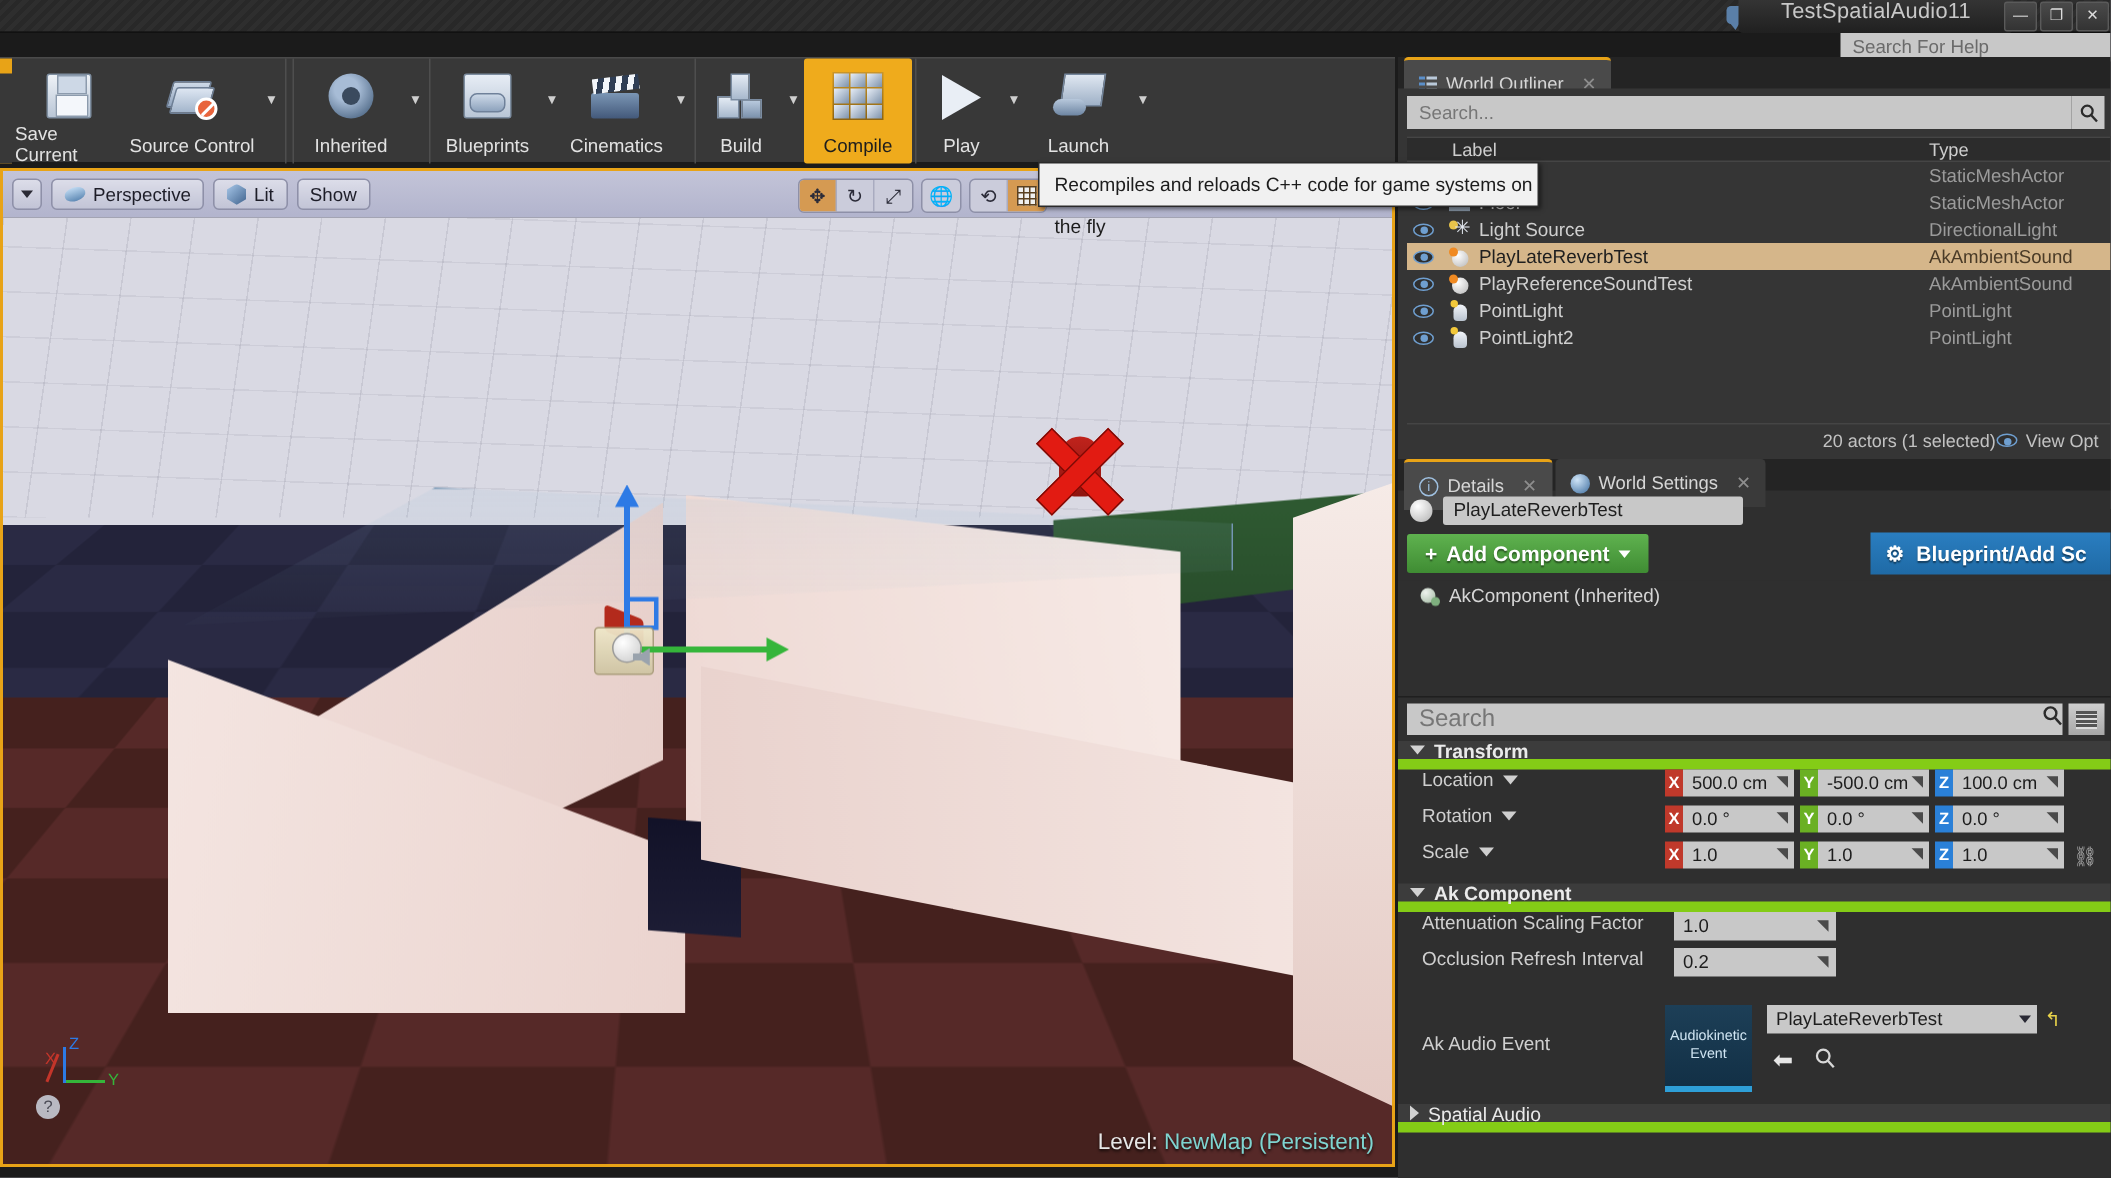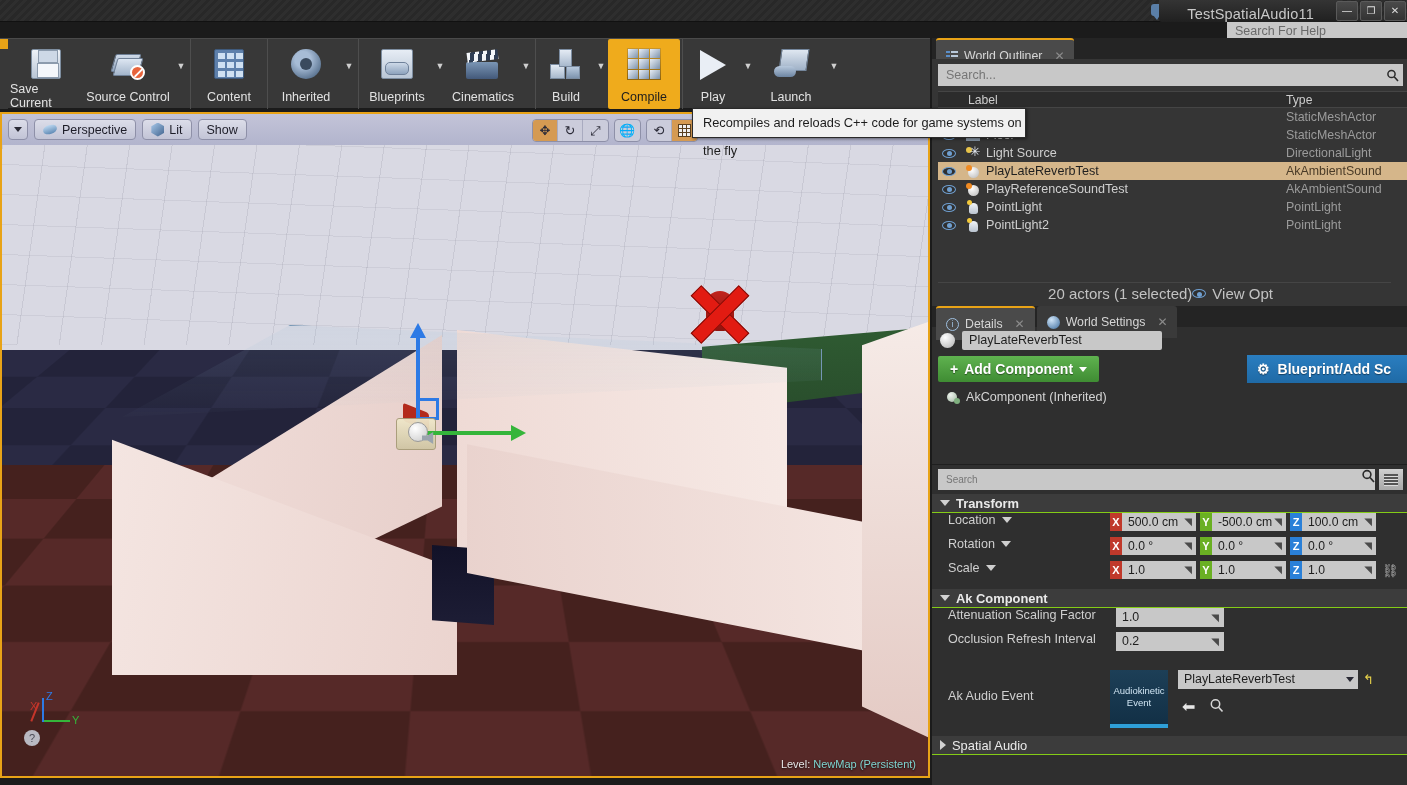--- a/index.html
+++ b/index.html
@@ -12,21 +12,21 @@
   #app { position: relative; width: 1407px; height: 785px; }
 
   
   .titlebar {
     position: absolute; left: 0; top: 0; width: 1407px; height: 22px;
     background: repeating-linear-gradient(-45deg, #2e2e2e 0 3px, #282828 3px 6px);
     border-bottom: 1px solid #111;
   }
   .title-tab {
     position: absolute; right: 65px; top: 0; height: 22px;
-    display: flex; align-items: flex-end; gap: 7px; padding: 0 28px;
+    display: flex; align-items: flex-start; gap: 7px; padding: 0 28px;
     background: linear-gradient(#343434, #202020);
     border-radius: 0 0 3px 3px;
   }
   .title-text { color: #c8c8c8; font-size: 14.5px; letter-spacing: .2px; }
   .title-icons { position: absolute; right: 220px; top: 2px; display: flex; gap: 7px; align-items: center; }
   .chat-bubble {
     width: 15px; height: 12px; background: #5a7fa8; border-radius: 3px; position: relative;
   }
   .chat-bubble::after {
     content:''; position:absolute; left: 2px; bottom: -4px;
@@ -277,21 +277,21 @@
   .axisw { position:absolute; left:22px; bottom:30px; width:70px; height:60px; }
   .ax-z { position:absolute; left:18px; top:12px; width:2px; height:24px; background:#2d7ae5; }
   .ax-zl { position:absolute; left:22px; top:4px; color:#2d7ae5; font-size:11px; }
   .ax-y { position:absolute; left:20px; top:34px; width:26px; height:2px; background:#35b53a; }
   .ax-yl { position:absolute; left:48px; top:28px; color:#35b53a; font-size:11px; }
   .ax-x { position:absolute; left:10px; top:16px; width:2px; height:20px; background:#c4352a; transform:rotate(22deg); }
   .ax-xl { position:absolute; left:6px; top:14px; color:#c4352a; font-size:11px; }
   .ax-q { position:absolute; left:0px; top:44px; width:16px; height:16px; border-radius:50%;
     background:#b9b9c2; color:#4a4a55; font-size:11px; text-align:center; line-height:16px; }
 
-  .vp-level { position:absolute; right:12px; bottom:6px; font-size:11px; color:#e6e6e6;
+  .vp-level { position:absolute; right:12px; bottom:6px; font-size:15px; color:#e6e6e6;
     text-shadow:0 1px 2px rgba(0,0,0,.8); }
   .vp-level b { color:#7fd4d0; font-weight:normal; }
 
   
   .rightcol { position:absolute; left:932px; top:38px; width:475px; height:747px; background:#2a2a2a; }
 
   .panel-tabstrip { display:flex; height:21px; background:#242424; padding-left:4px; }
   .ptab { display:flex; align-items:center; gap:6px; padding:16px 10px; height:21px;
     background:#3a3a3a; color:#d6d6d6; font-size:12.3px; border-radius:3px 3px 0 0; margin-right:2px; }
   .ptab.active { background:#4a4a4a; border-top:2px solid #e8a317; }
@@ -322,22 +322,22 @@
   .o-rows { margin-left:6px; }
   .o-row { display:flex; align-items:center; height:18px; font-size:12.6px; color:#cfcfcf; }
   .o-row.sel { background:#d5b68a; color:#1f1f1f; }
   .o-eye { width:22px; display:flex; justify-content:center; }
   .eye { width:14px;height:9px;border-radius:50%/50%;border:1.6px solid #6f9fd0;position:relative;background:#2f2f2f;}
   .eye::after{content:'';position:absolute;left:4px;top:1.5px;width:5px;height:5px;border-radius:50%;background:#6f9fd0;}
   .o-ico { width:26px; display:flex; justify-content:center; }
   .o-name { width:300px; }
   .o-type { color:#9b9b9b; font-size:12.4px; }
   .o-row.sel .o-type { color:#4a3b27; }
-  .o-foot { position:absolute; left:6px; right:16px; bottom:4px; height:20px; display:flex;
-    align-items:center; justify-content:center; color:#c2c2c2; font-size:15px;
+  .o-foot { position:absolute; left:6px; right:0; bottom:4px; height:20px; display:flex;
+    align-items:center; justify-content:flex-end; color:#c2c2c2; font-size:12px;
     border-top:1px solid #454545; padding-top:2px; }
   .o-viewopt { display:flex; align-items:center; gap:6px; padding-right:8px; }
 
   .ic-mesh { width:14px;height:12px;background:linear-gradient(#cfd8e2,#7f8e9e);
     clip-path:polygon(50% 0,100% 30%,100% 100%,0 100%,0 30%); }
   .ic-dirlight { width:15px;height:13px; position:relative; }
   .ic-dirlight::before{content:'';position:absolute;left:0;top:0;width:6px;height:6px;border-radius:50%;background:#e8c44a;}
   .ic-dirlight::after{content:'✳';position:absolute;left:4px;top:-3px;color:#e3e8f0;font-size:13px;}
   .ic-playerstart{width:14px;height:13px;background:#8fa6bd;
     clip-path:polygon(0 100%,45% 0,60% 35%,100% 20%,75% 100%);}
@@ -368,28 +368,28 @@
   .d-treerow.sel { background:#d5b68a; color:#222; }
   .d-tree-ak { display:flex; align-items:center; gap:6px; height:20px; padding-left:14px;
     font-size:12.6px; color:#d5d5d5; }
   .ak-dot { width:14px;height:13px;position:relative; }
   .ak-dot::before{content:'';position:absolute;left:1px;top:1px;width:10px;height:10px;border-radius:50%;
     background:radial-gradient(circle at 35% 30%,#eef3ee,#9fb69f);}
   .ak-dot::after{content:'';position:absolute;right:0;bottom:0;width:6px;height:6px;border-radius:50%;background:#7fb07f;}
   .d-treepane { height:78px; background:#2f2f2f; border-bottom:1px solid #1f1f1f; }
 
   .d-searchrow { display:flex; align-items:center; gap:4px; padding:4px 4px 4px 6px; }
-  .d-search { flex:1; height:21px; background:#c8c8c8; color:#767676; font-size:10px;
+  .d-search { flex:1; height:21px; background:#c8c8c8; color:#767676; font-size:16px;
     line-height:21px; padding-left:8px; display:flex; align-items:center; justify-content:space-between; }
   .d-gridbtn { width:24px;height:21px;background:linear-gradient(#cfcfcf,#a8a8a8);
     display:flex;align-items:center;justify-content:center; }
 
   .sec-head { background:#3c3c3c; color:#eaeaea; font-size:12.9px; font-weight:bold;
     height:19px; line-height:19px; padding-left:8px; display:flex; align-items:center; gap:6px;
-    border-bottom:1px solid #84cc16; }
+    border-bottom:7px solid #84cc16; }
   .caret-d { width:0;height:0;border-left:5px solid transparent;border-right:5px solid transparent;border-top:6px solid #d2d2d2; }
   .caret-r { width:0;height:0;border-top:5px solid transparent;border-bottom:5px solid transparent;border-left:6px solid #d2d2d2; }
 
   .prop-row { display:flex; align-items:flex-start; height:24px; }
   .prop-label { width:178px; padding-left:16px; color:#cfcfcf; font-size:12.6px;
     display:flex; align-items:center; gap:6px; }
   .prop-label .caret-d { border-top-color:#cfcfcf; }
   .prop-fields { display:flex; gap:4px; align-items:center; }
   .vec { display:flex; align-items:center; }
   .vec-tag { width:12px; height:18px; color:#fff; font-size:11px; font-weight:bold;
@@ -454,36 +454,20 @@
                 <i></i>
                 <u></u>
               </div>
           </div>
           <div class="tb-label">Source Control</div>
         </div>
         <div class="tb-caret">▼</div>
       </div>
 
       <div class="tb-group">
-        <div class="tb-item">
-          <div class="tb-ico">
-            <div class="ic-content">
-              <i style="left:3px;top:3px"></i>
-                <i style="left:12px;top:3px"></i>
-                <i style="left:21px;top:3px"></i>
-              <i style="left:3px;top:12px"></i>
-                <i style="left:12px;top:12px"></i>
-                <i style="left:21px;top:12px"></i>
-              <i style="left:3px;top:21px"></i>
-                <i style="left:12px;top:21px"></i>
-                <i style="left:21px;top:21px"></i>
-            </div>
-          </div>
-          <div class="tb-label">Content</div>
-        </div>
       </div>
 
       <div class="tb-group">
         <div class="tb-item">
           <div class="tb-ico">
               <div class="ic-gear"></div>
             </div>
           <div class="tb-label">Inherited</div>
         </div>
         <div class="tb-caret">▼</div>

